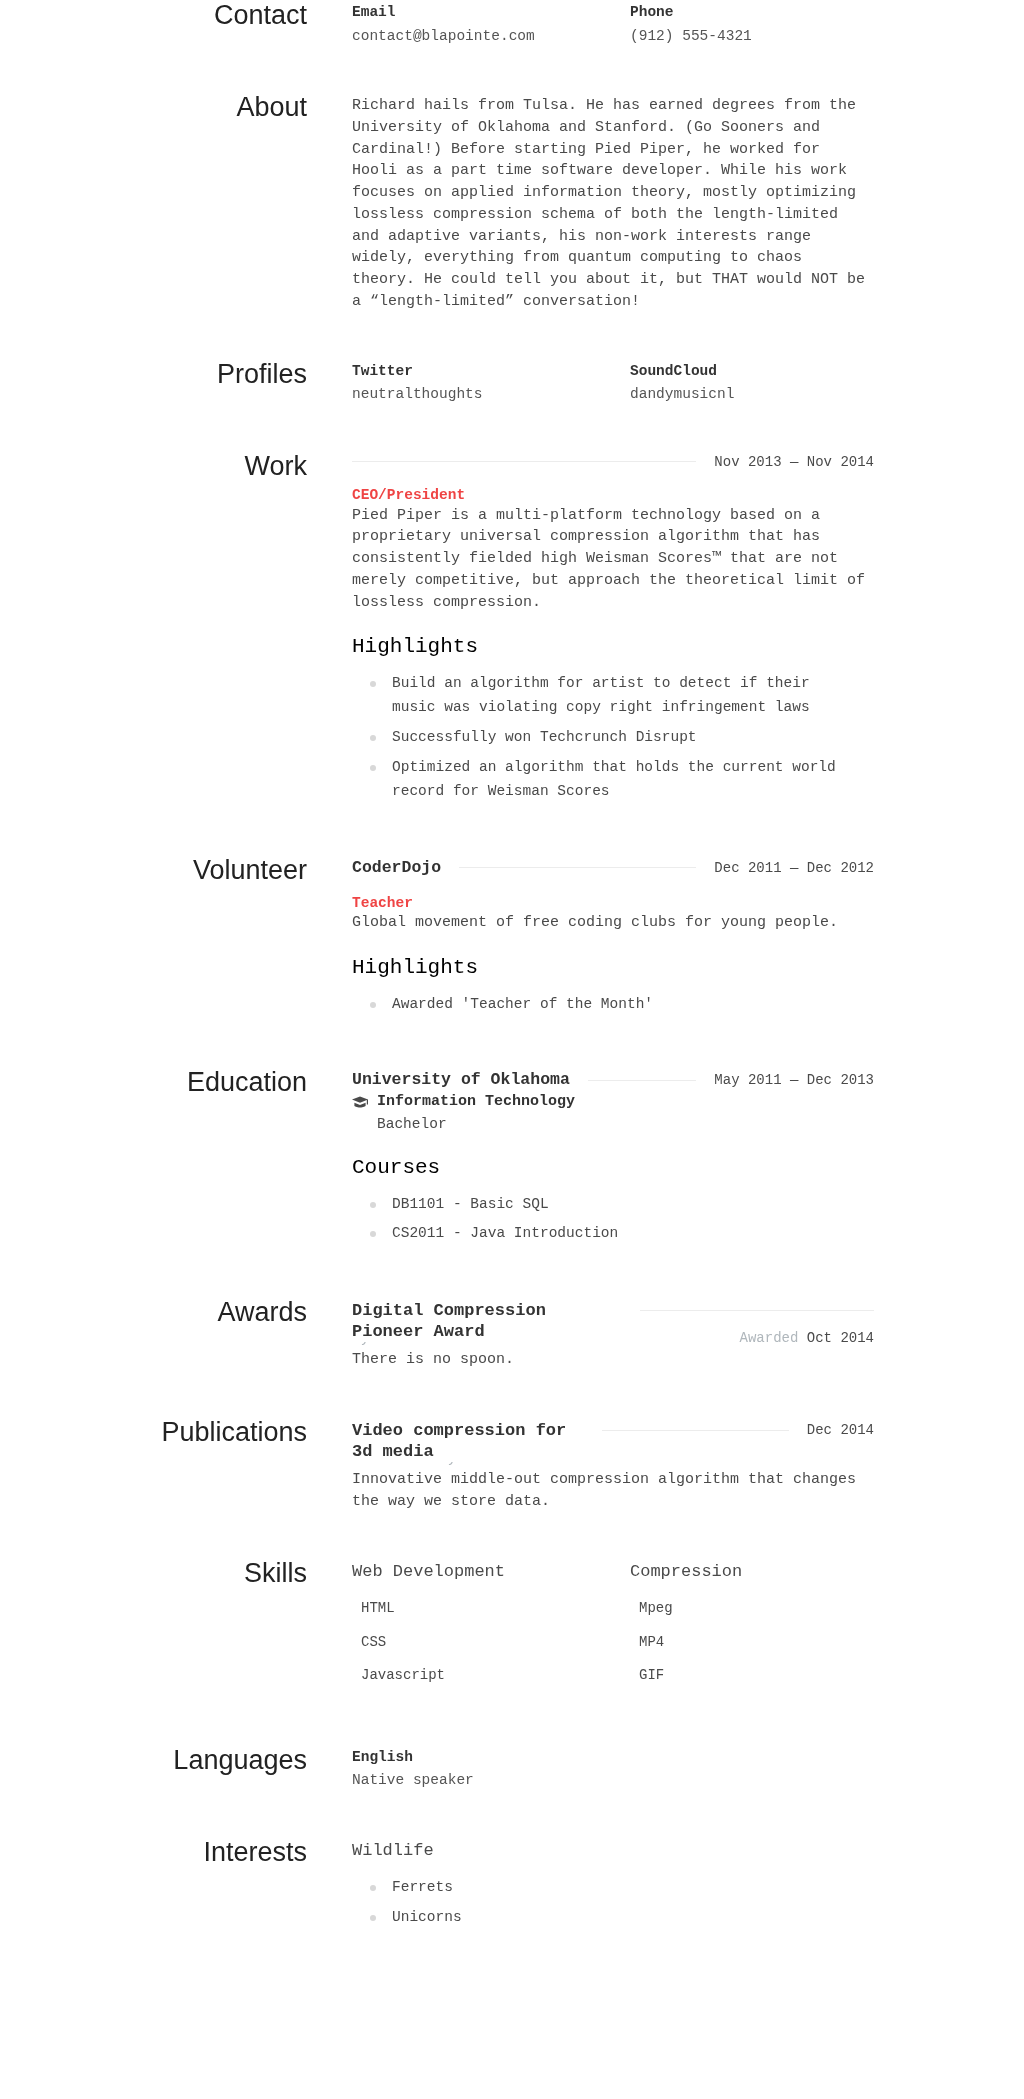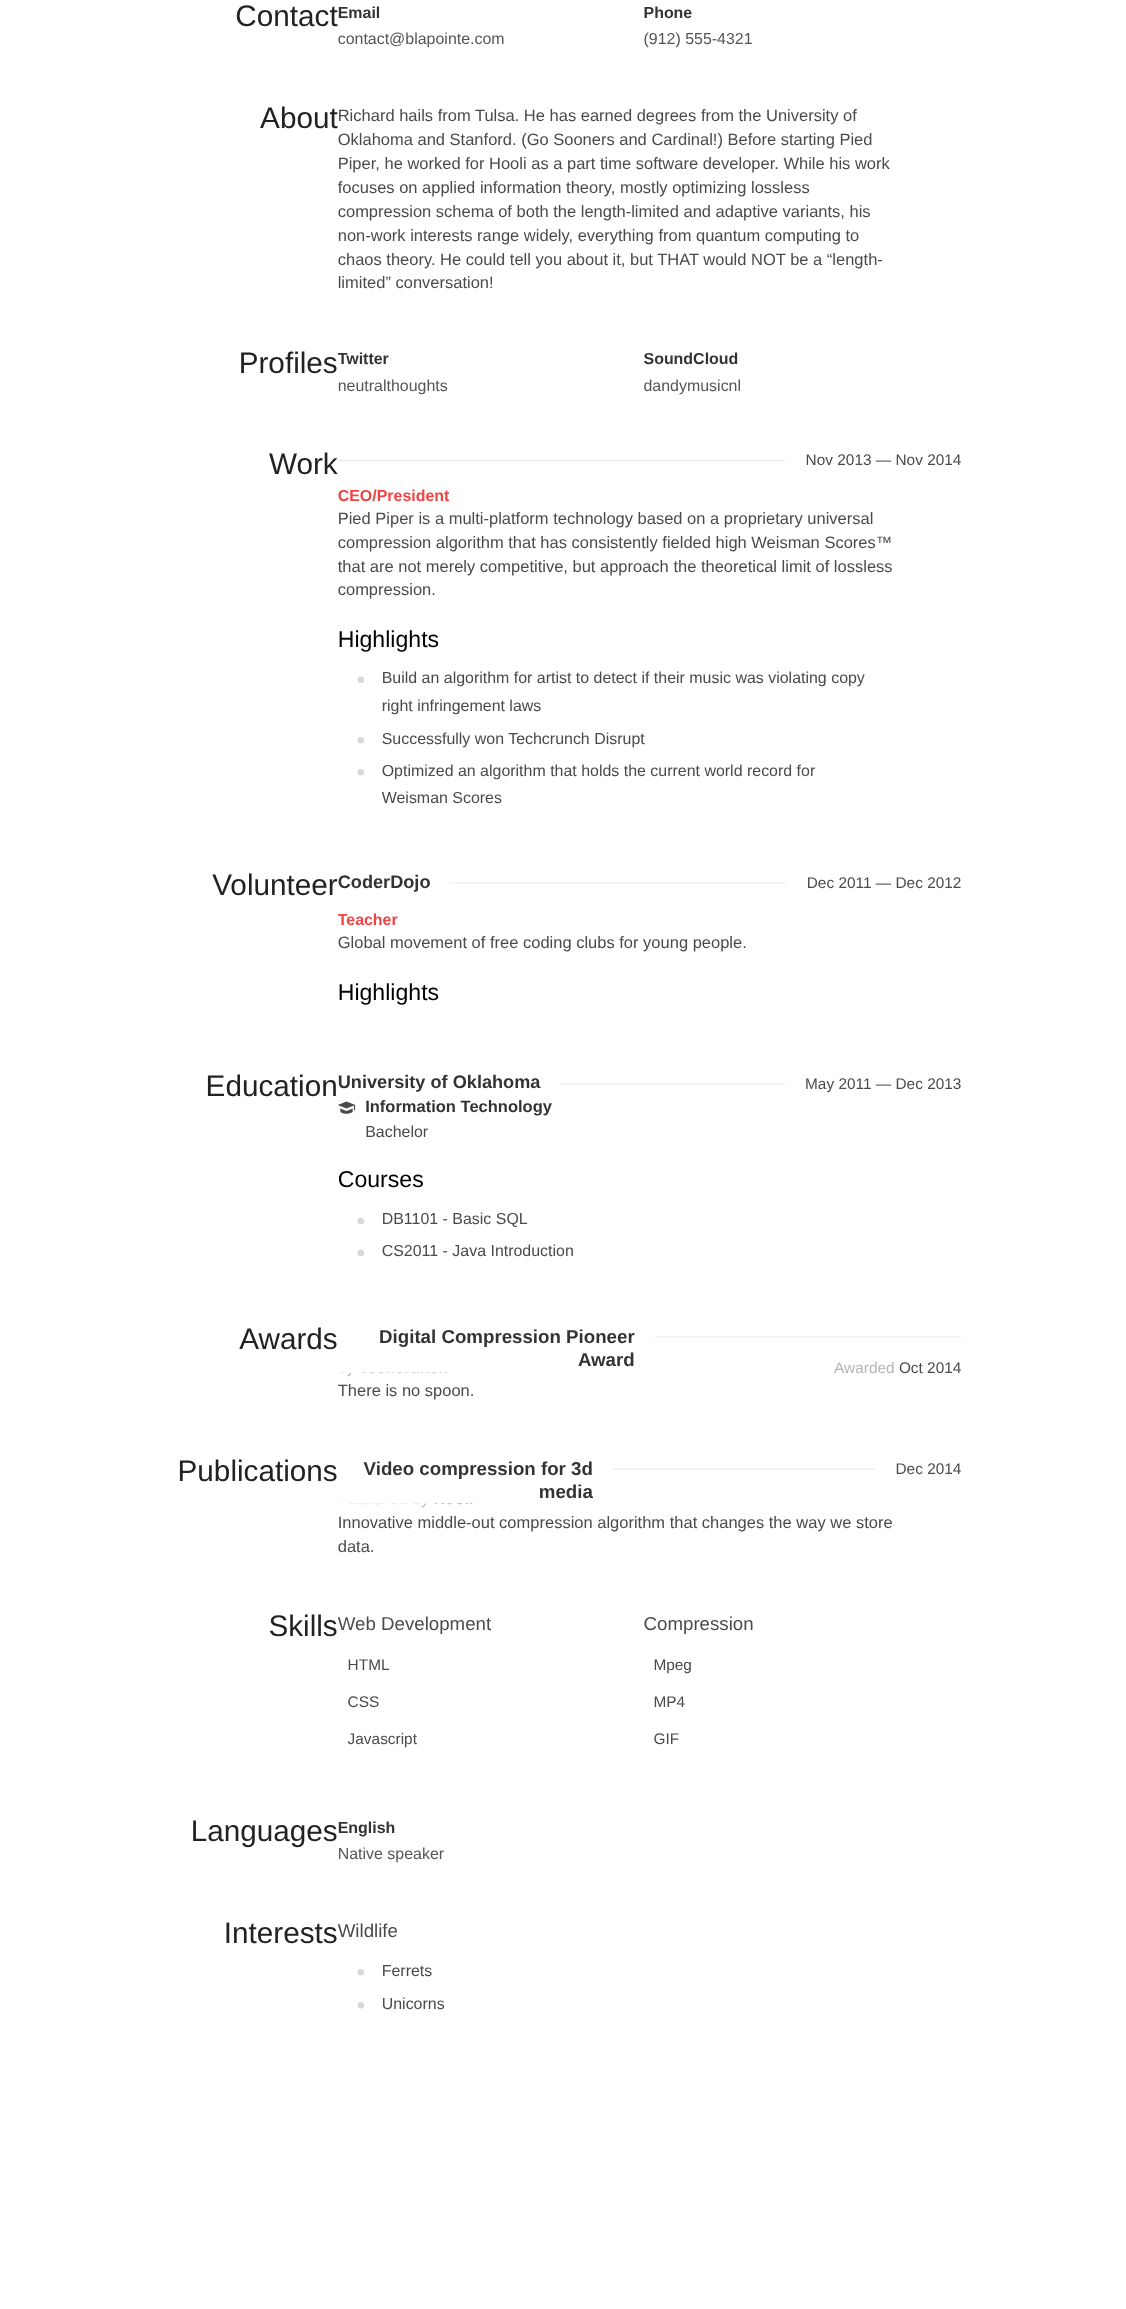--- a/index.html
+++ b/index.html
@@ -9,21 +9,21 @@
     font-family:"Liberation Sans", sans-serif;
     color:#4a4a4a;
     -webkit-font-smoothing:antialiased;
   }
   .resume{width:724px;margin:0 auto;}
   .section{display:flex;margin-bottom:46px;}
   .section-heading{
     flex:none;width:157px;text-align:right;
     font-size:27px;font-weight:400;color:#222222;line-height:1.15;
   }
-  .section-body{flex:1;min-width:0;padding-top:3px;}
+  .section-body{flex:1;margin-left:45px;min-width:0;padding-top:3px;font-family:Liberation Mono, monospace;}
 
   
   .pair-grid{display:grid;grid-template-columns:278px 1fr;column-gap:0;}
   .pair-label{font-size:14.5px;font-weight:bold;color:#333333;line-height:1.35;}
   .pair-value{font-size:14.5px;color:#555555;line-height:1.35;margin-top:4px;text-decoration:none;display:block;}
 
   p.summary{margin:0;font-size:15px;line-height:1.45;color:#4a4a4a;max-width:515px;}
 
   
   .item-head{display:flex;align-items:center;}
@@ -52,21 +52,20 @@
   .degree-icon{flex:none;width:16px;height:14px;margin-right:9px;margin-top:3px;}
   .degree-area{font-size:15px;font-weight:bold;color:#333333;line-height:1.3;text-align:right;}
   .degree-type{font-size:14.5px;color:#4a4a4a;margin-left:25px;margin-top:4px;line-height:1.3;}
 
   
   .aw-head{display:flex;align-items:flex-start;}
   .aw-title{
     position:relative;z-index:2;background:#ffffff;
     font-size:17px;font-weight:bold;color:#333333;line-height:1.25;
     margin:0 0 -13px 0;
-    text-align:right;
   }
   .aw-title.awards-w{width:270px;}
   .aw-title.pubs-w{width:232px;}
   .aw-rule{flex:1;height:1px;background:#ececec;margin-top:10px;margin-left:18px;}
   .aw-date-top{font-size:14px;color:#4a4a4a;white-space:nowrap;margin-left:18px;margin-top:2px;}
   .aw-meta{position:relative;z-index:1;display:flex;justify-content:space-between;align-items:baseline;}
   .byline{font-size:14.5px;color:#333333;line-height:1.35;}
   .byline .muted{color:#b0b7bc;font-weight:400;}
   .byline b{font-weight:bold;color:#333333;}
   .aw-date{font-size:14px;white-space:nowrap;color:#4a4a4a;}
@@ -145,20 +144,23 @@
     <div class="section-heading">Volunteer</div>
     <div class="section-body">
       <div class="item-head">
         <div class="item-name">CoderDojo</div>
         <div class="head-rule"></div>
         <div class="head-date">Dec 2011 — Dec 2012</div>
       </div>
       <div class="item-position">Teacher</div>
       <p class="summary item-summary">Global movement of free coding clubs for young people.</p>
       <div class="subhead">Highlights</div>
+      <ul class="dots">
+        <li>Awarded 'Teacher of the Month'</li>
+      </ul>
     </div>
   </div>
 
   <div class="section">
     <div class="section-heading">Education</div>
     <div class="section-body">
       <div class="item-head">
         <div class="item-name">University of Oklahoma</div>
         <div class="head-rule"></div>
         <div class="head-date">May 2011 — Dec 2013</div>

